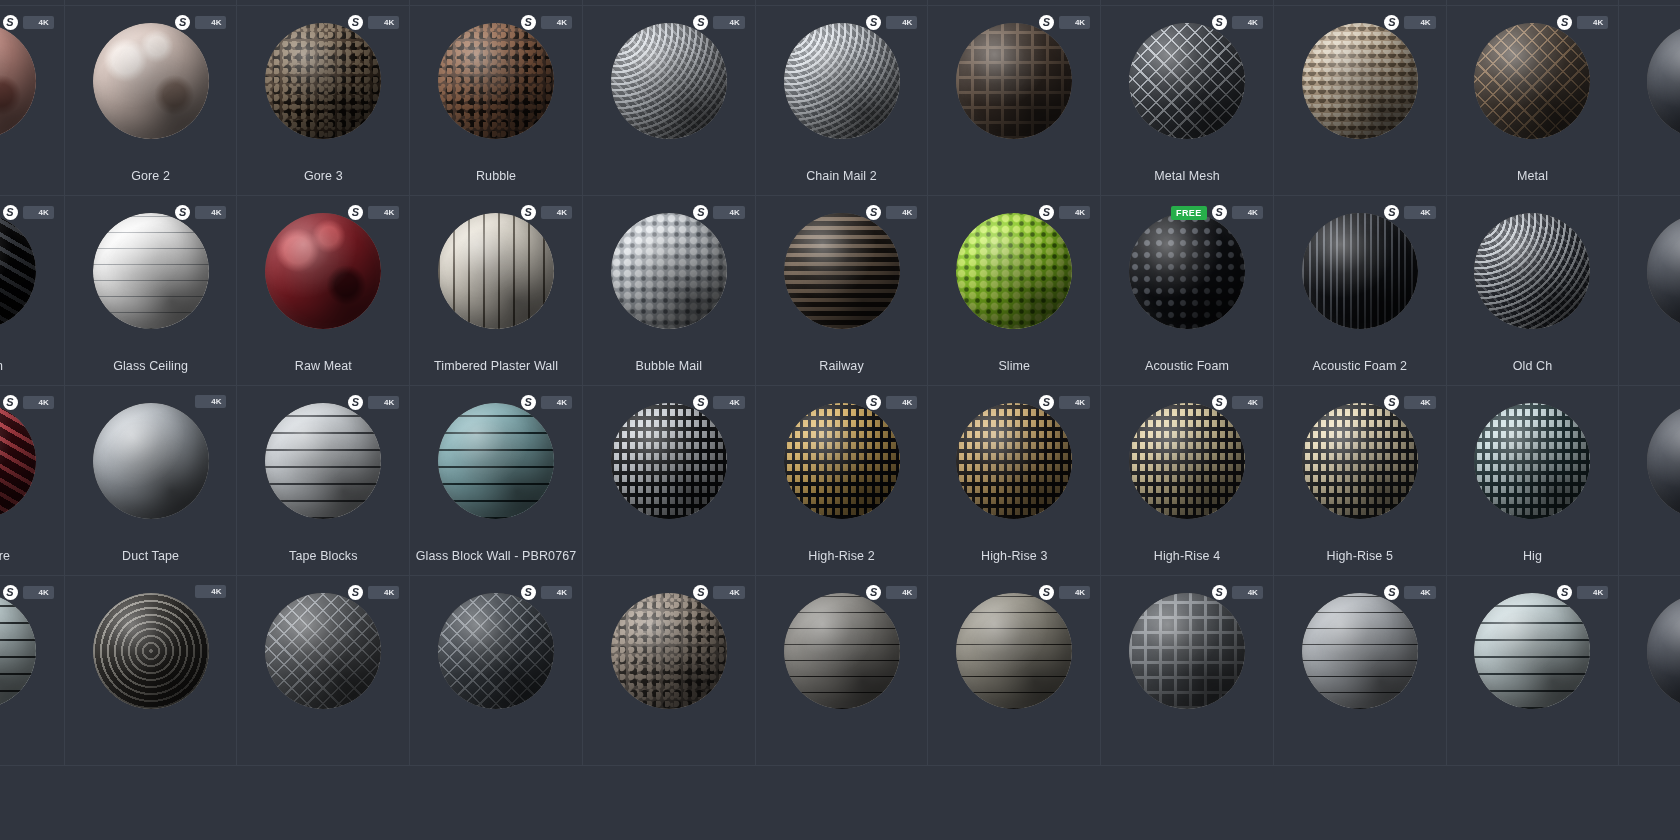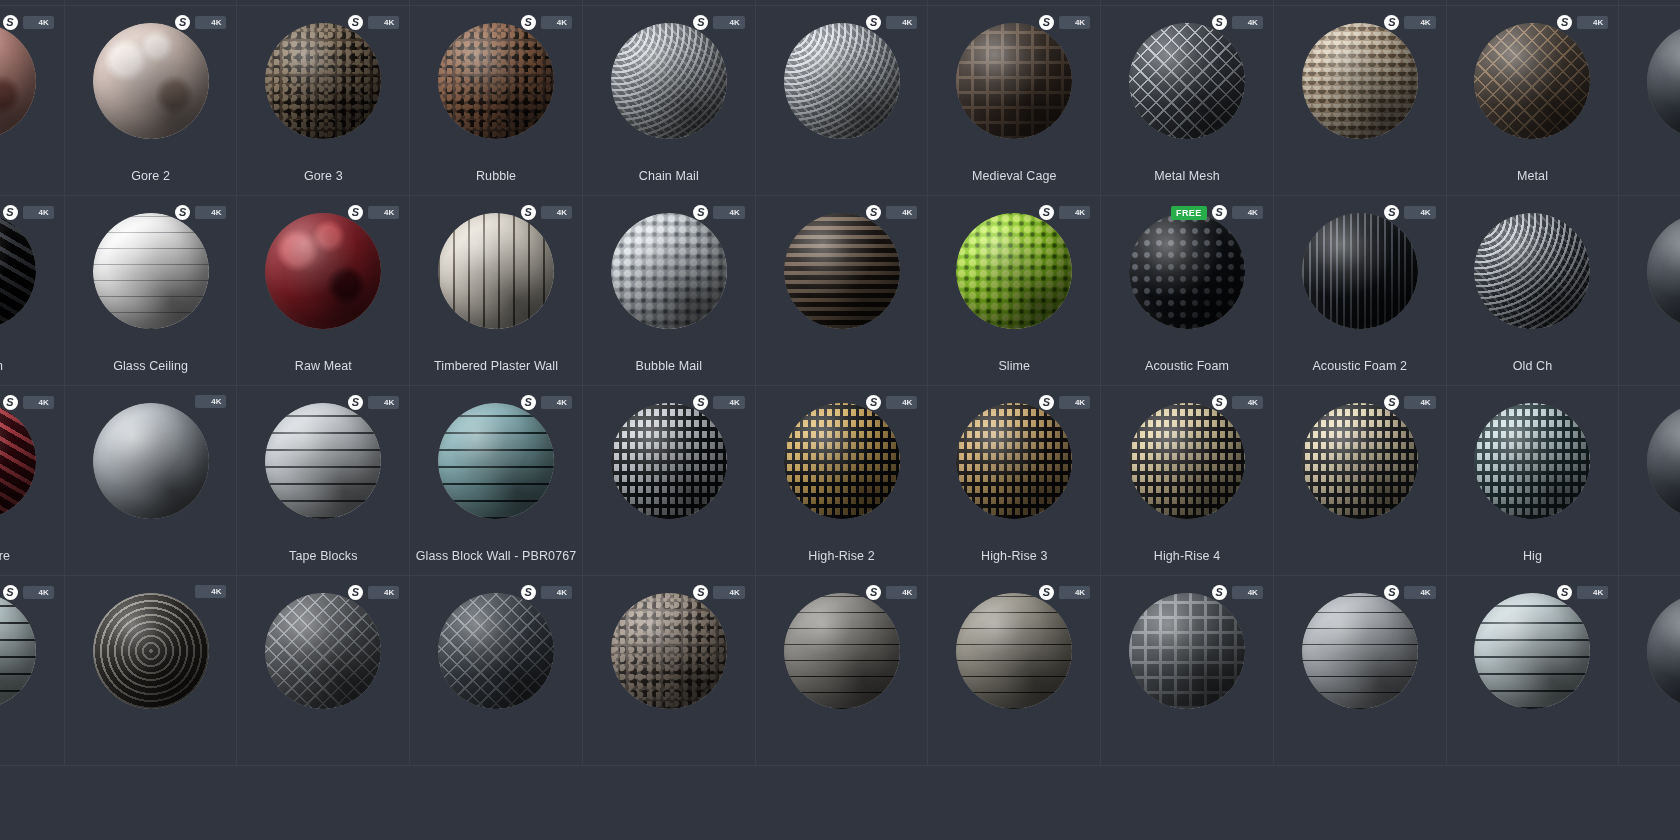--- a/index.html
+++ b/index.html
@@ -218,46 +218,45 @@
           <div class="preview">
             <div class="sphere">
               <div class="tex" style="background: repeating-radial-gradient(circle at 6px 6px, rgb(216, 221, 227) 0px, rgb(216, 221, 227) 2px, rgba(0, 0, 0, 0) 2.6px, rgba(0, 0, 0, 0) 6px), repeating-linear-gradient(45deg, rgba(255, 255, 255, 0.18) 0px, rgba(255, 255, 255, 0.18) 2px, rgba(0, 0, 0, 0.25) 2px, rgba(0, 0, 0, 0.25) 7px), rgb(142, 147, 154);"></div>
               <div class="shade"></div>
             </div>
             <div class="badges">
               <span class="badge-sbs">S</span>
               <span class="badge-res">4K</span>
             </div>
           </div>
-          <div class="label">Chain Mail</div>
         </div>
         <div class="cell">
           <div class="preview">
             <div class="sphere">
               <div class="tex" style="background: repeating-radial-gradient(circle at 6px 6px, rgb(227, 232, 238) 0px, rgb(227, 232, 238) 2px, rgba(0, 0, 0, 0) 2.6px, rgba(0, 0, 0, 0) 6px), repeating-linear-gradient(45deg, rgba(255, 255, 255, 0.18) 0px, rgba(255, 255, 255, 0.18) 2px, rgba(0, 0, 0, 0.25) 2px, rgba(0, 0, 0, 0.25) 7px), rgb(154, 160, 168);"></div>
               <div class="shade"></div>
             </div>
             <div class="badges">
               <span class="badge-sbs">S</span>
               <span class="badge-res">4K</span>
             </div>
           </div>
+          <div class="label">Chain Mail 2</div>
         </div>
         <div class="cell">
           <div class="preview">
             <div class="sphere">
               <div class="tex" style="background: repeating-linear-gradient(90deg, rgb(109, 90, 75) 0px, rgb(109, 90, 75) 3px, rgba(0, 0, 0, 0) 3px, rgba(0, 0, 0, 0) 15px), repeating-linear-gradient(0deg, rgb(109, 90, 75) 0px, rgb(109, 90, 75) 3px, rgba(0, 0, 0, 0) 3px, rgba(0, 0, 0, 0) 15px), rgb(59, 48, 41);"></div>
               <div class="shade"></div>
             </div>
             <div class="badges">
               <span class="badge-sbs">S</span>
               <span class="badge-res">4K</span>
             </div>
           </div>
-          <div class="label">Medieval Cage</div>
         </div>
         <div class="cell">
           <div class="preview">
             <div class="sphere">
               <div class="tex" style="background: repeating-linear-gradient(45deg, rgb(185, 191, 199) 0px, rgb(185, 191, 199) 1.6px, rgba(0, 0, 0, 0) 1.6px, rgba(0, 0, 0, 0) 11px), repeating-linear-gradient(-45deg, rgb(185, 191, 199) 0px, rgb(185, 191, 199) 1.6px, rgba(0, 0, 0, 0) 1.6px, rgba(0, 0, 0, 0) 11px), rgb(60, 64, 71);"></div>
               <div class="shade"></div>
             </div>
             <div class="badges">
               <span class="badge-sbs">S</span>
               <span class="badge-res">4K</span>
@@ -371,20 +370,21 @@
           <div class="preview">
             <div class="sphere">
               <div class="tex" style="background: repeating-linear-gradient(0deg, rgb(125, 106, 88) 0px, rgb(125, 106, 88) 4px, rgb(28, 23, 19) 4px, rgb(28, 23, 19) 9px), rgb(79, 66, 56);"></div>
               <div class="shade"></div>
             </div>
             <div class="badges">
               <span class="badge-sbs">S</span>
               <span class="badge-res">4K</span>
             </div>
           </div>
+          <div class="label">Railway</div>
         </div>
         <div class="cell">
           <div class="preview">
             <div class="sphere">
               <div class="tex" style="background: radial-gradient(circle, rgb(205, 245, 95) 0px, rgb(205, 245, 95) 3px, rgba(0, 0, 0, 0) 4.4px) 0px 0px / 11px 11px, radial-gradient(circle, rgb(63, 107, 7) 0px, rgb(63, 107, 7) 1.6px, rgba(0, 0, 0, 0) 3px) 5px 5px / 11px 11px, rgb(143, 211, 33);"></div>
               <div class="shade"></div>
             </div>
             <div class="badges">
               <span class="badge-sbs">S</span>
               <span class="badge-res">4K</span>
@@ -457,20 +457,21 @@
         <div class="cell">
           <div class="preview">
             <div class="sphere">
               <div class="tex" style="background: radial-gradient(circle at 35% 30%, rgb(214, 219, 224) 0%, rgb(156, 163, 171) 55%, rgb(85, 91, 99) 100%);"></div>
               <div class="shade"></div>
             </div>
             <div class="badges">
               <span class="badge-res">4K</span>
             </div>
           </div>
+          <div class="label">Duct Tape</div>
         </div>
         <div class="cell">
           <div class="preview">
             <div class="sphere">
               <div class="tex" style="background: repeating-linear-gradient(0deg, rgb(73, 77, 83) 0px, rgb(73, 77, 83) 2px, rgb(211, 216, 221) 2px, rgb(211, 216, 221) 17px), repeating-linear-gradient(90deg, rgb(73, 77, 83) 0px, rgb(73, 77, 83) 2px, rgba(255, 255, 255, 0.1) 2px, rgba(255, 255, 255, 0.1) 17px), rgb(139, 144, 150);"></div>
               <div class="shade"></div>
             </div>
             <div class="badges">
               <span class="badge-sbs">S</span>
               <span class="badge-res">4K</span>
@@ -546,20 +547,21 @@
           <div class="preview">
             <div class="sphere">
               <div class="tex" style="background: repeating-linear-gradient(0deg, rgb(36, 38, 40) 0px, rgb(36, 38, 40) 4px, rgba(0, 0, 0, 0) 4px, rgba(0, 0, 0, 0) 11px), repeating-linear-gradient(90deg, rgb(36, 38, 40) 0px, rgb(36, 38, 40) 3px, rgb(240, 226, 189) 3px, rgb(240, 226, 189) 8px), rgb(88, 90, 94);"></div>
               <div class="shade"></div>
             </div>
             <div class="badges">
               <span class="badge-sbs">S</span>
               <span class="badge-res">4K</span>
             </div>
           </div>
+          <div class="label">High-Rise 5</div>
         </div>
         <div class="cell">
           <div class="preview">
             <div class="sphere">
               <div class="tex" style="background: repeating-linear-gradient(0deg, rgb(34, 54, 58) 0px, rgb(34, 54, 58) 4px, rgba(0, 0, 0, 0) 4px, rgba(0, 0, 0, 0) 11px), repeating-linear-gradient(90deg, rgb(34, 54, 58) 0px, rgb(34, 54, 58) 3px, rgb(207, 227, 230) 3px, rgb(207, 227, 230) 8px), rgb(74, 111, 120);"></div>
               <div class="shade"></div>
             </div>
             <div class="badges"></div>
           </div>
           <div class="label">Hig</div>

